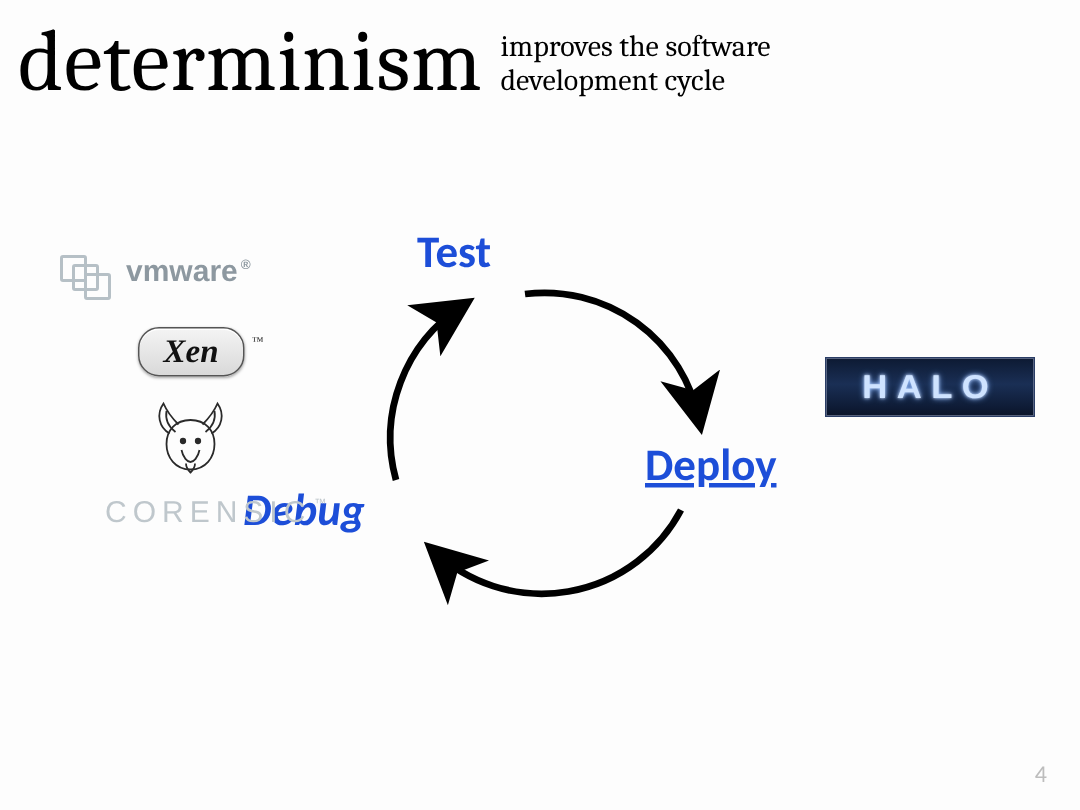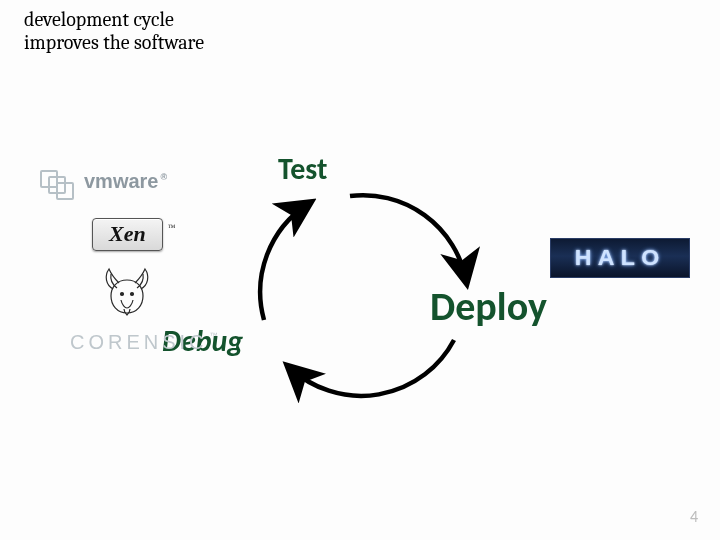--- a/index.html
+++ b/index.html
@@ -5,58 +5,59 @@
   * { margin: 0; padding: 0; box-sizing: border-box; }
   html, body { width: 720px; height: 540px; background: #fdfdfd; font-family: Georgia, 'Times New Roman', serif; position: relative; overflow: hidden; }
 
   .title-row { position: absolute; top: 8px; left: 12px; display: flex; align-items: center; }
   .main-title { font-size: 58px; font-weight: 400; color: #000; font-family: Cambria, Georgia, serif; letter-spacing: 0.5px; }
   .subtitle { font-size: 20px; line-height: 1.15; color: #000; margin-left: 12px; font-family: Cambria, Georgia, serif; }
 
   .cycle { position: absolute; top: 160px; left: 230px; width: 280px; height: 260px; }
   .cycle svg { position: absolute; top: 0; left: 0; }
 
-  .label { position: absolute; font-family: Calibri, 'Trebuchet MS', sans-serif; font-weight: 700; color: #14532d; }
+  .label { position: absolute; font-family: Calibri, 'Trebuchet MS', sans-serif; font-weight: 700; color: #1d4ed8; }
   .label-test   { top: 150px; left: 278px; font-size: 30px; }
-  .label-deploy { top: 282px; left: 430px; font-size: 40px; }
+  .label-deploy { top: 292px; left: 430px; font-size: 30px; text-decoration: underline; }
   .label-debug  { top: 322px; left: 162px; font-size: 30px; font-style: italic; }
 
   .logos { position: absolute; top: 170px; left: 40px; width: 190px; }
   .logo { display: flex; align-items: flex-start; margin-bottom: 14px; color: #9aa6ae; font-family: Arial, sans-serif; }
 
   .vmware-mark { width: 38px; height: 34px; position: relative; margin-right: 6px; }
   .vmware-mark .sq { position: absolute; width: 18px; height: 18px; border: 2px solid #b6c0c6; border-radius: 2px; background: rgba(255,255,255,0); }
   .vmware-mark .sq1 { top: 0; left: 0; }
   .vmware-mark .sq2 { top: 6px; left: 8px; }
   .vmware-mark .sq3 { top: 12px; left: 16px; }
   .vmware-text { font-size: 20px; letter-spacing: 0; color: #8d98a0; font-weight: 700; }
   .vmware-text .reg { font-size: 9px; vertical-align: super; margin-left: 2px; }
 
   .xen { margin-left: 52px; }
-  .xen-badge { background: linear-gradient(#f4f4f4,#d9d9d9); border: 1px solid #555; border-radius: 4px; padding: 2px 16px 3px; font-family: Georgia, serif; font-weight: 800; font-style: italic; font-size: 22px; color: #111; position: relative; box-shadow: inset 0 1px 0 #fff, 0 1px 2px rgba(0,0,0,0.35); }
+  .xen-badge { background: linear-gradient(#f4f4f4,#d9d9d9); border: 1px solid #555; border-radius: 14px; padding: 2px 16px 3px; font-family: Georgia, serif; font-weight: 800; font-style: italic; font-size: 22px; color: #111; position: relative; box-shadow: inset 0 1px 0 #fff, 0 1px 2px rgba(0,0,0,0.35); }
   .xen-badge .tm { font-size: 8px; font-style: normal; font-weight: 400; position: absolute; right: -14px; top: 4px; color: #222; }
 
   .gnu { margin-left: 62px; margin-top: 6px; }
   .gnu svg { width: 50px; height: 52px; }
 
   .corensic { margin-top: 8px; margin-left: 30px; font-family: 'Arial', sans-serif; font-size: 20px; letter-spacing: 4px; color: #bfc7cc; font-weight: 400; }
   .corensic .tm { font-size: 8px; letter-spacing: 0; vertical-align: super; margin-left: 2px; }
 
   .halo { position: absolute; top: 238px; left: 550px; width: 140px; height: 40px; background: linear-gradient(#0d1a33,#1a2f55 45%,#0a142a); border: 1px solid #2a3d66; display: flex; align-items: center; justify-content: center; text-align: right; }
   .halo span { font-family: 'Arial Black', Arial, sans-serif; font-weight: 900; font-size: 22px; letter-spacing: 6px; color: #cfe3ff; text-shadow: 0 0 4px #7fb0ff, 0 0 2px #fff; transform: scaleX(1.05); }
 
   .page-num { position: absolute; bottom: 14px; right: 22px; font-size: 16px; color: #bdbdbd; font-family: Calibri, Arial, sans-serif; }
 </style>
 </head>
 <body>
 
 <div class="title-row">
+  <div class="main-title">determinism</div>
   <div class="subtitle">
+    <div>improves the software</div>
     <div>development cycle</div>
-    <div>improves the software</div>
   </div>
 </div>
 
 <div class="cycle">
   <svg width="280" height="260" viewBox="0 0 280 260">
     <defs>
       <marker id="ah" viewBox="0 0 12 12" refX="9" refY="6" markerWidth="9" markerHeight="9" orient="auto">
         <path d="M0,0 L12,6 L0,12 L3,6 Z" fill="#000"></path>
       </marker>
     </defs>

